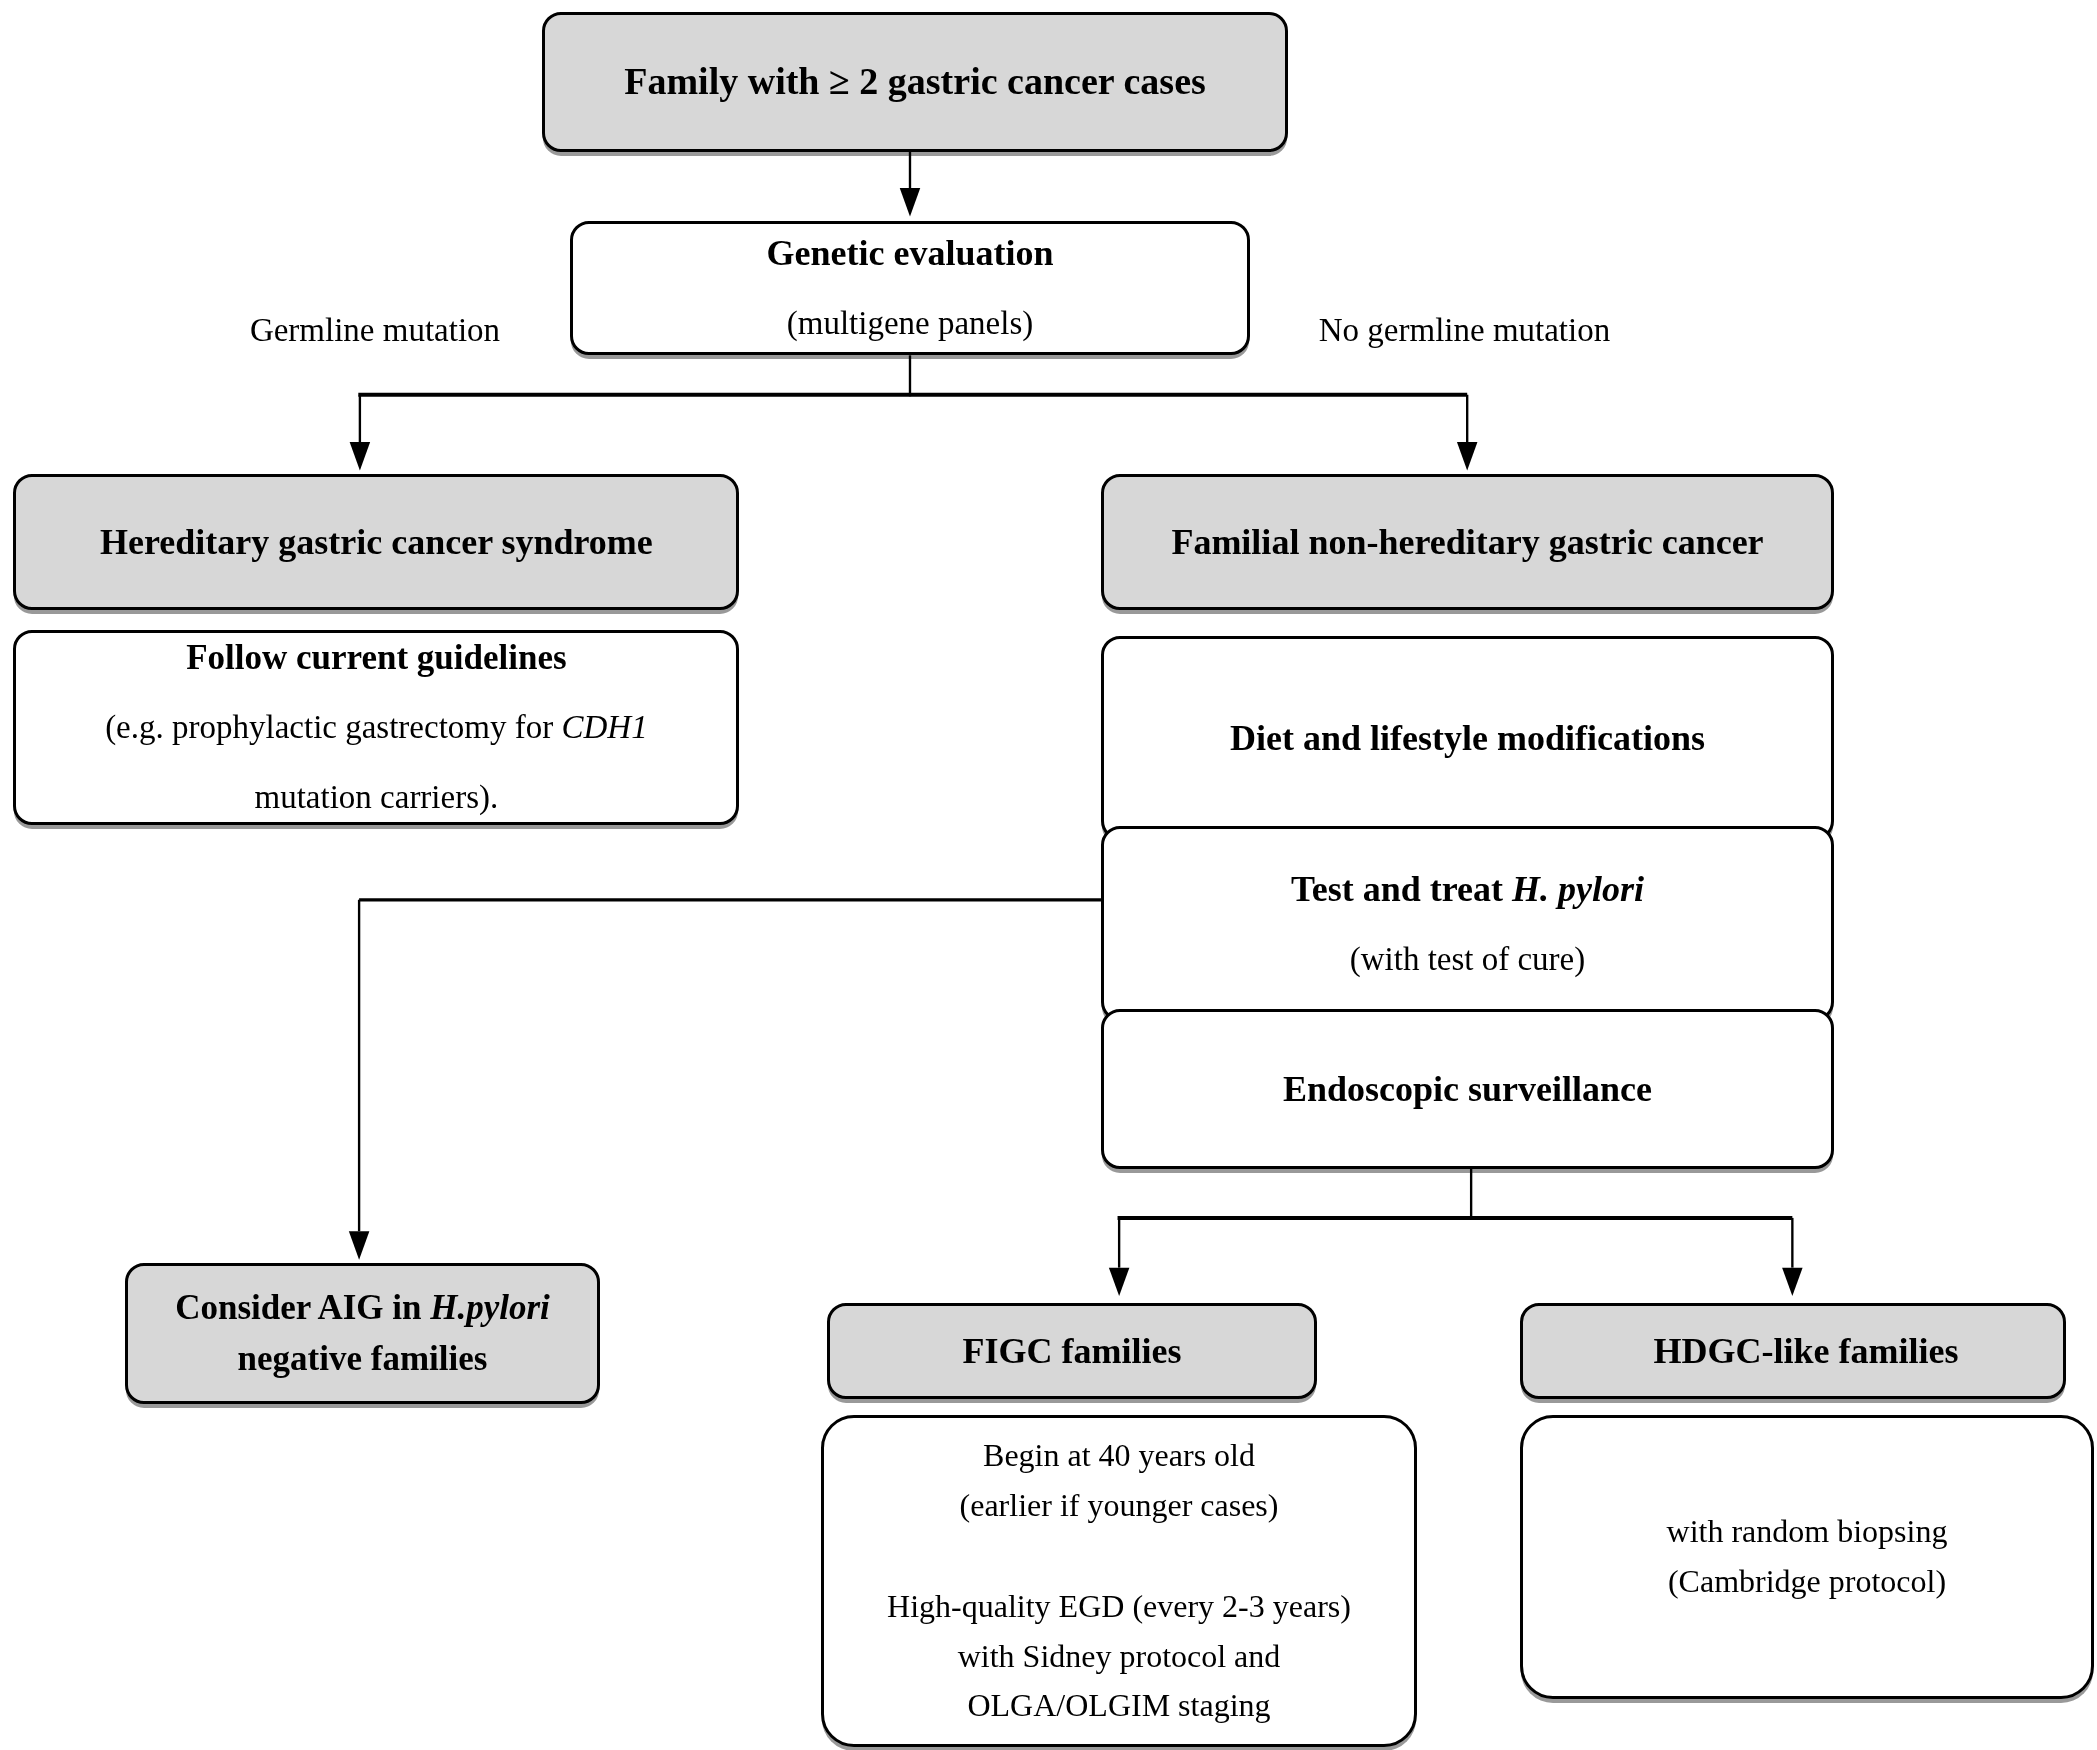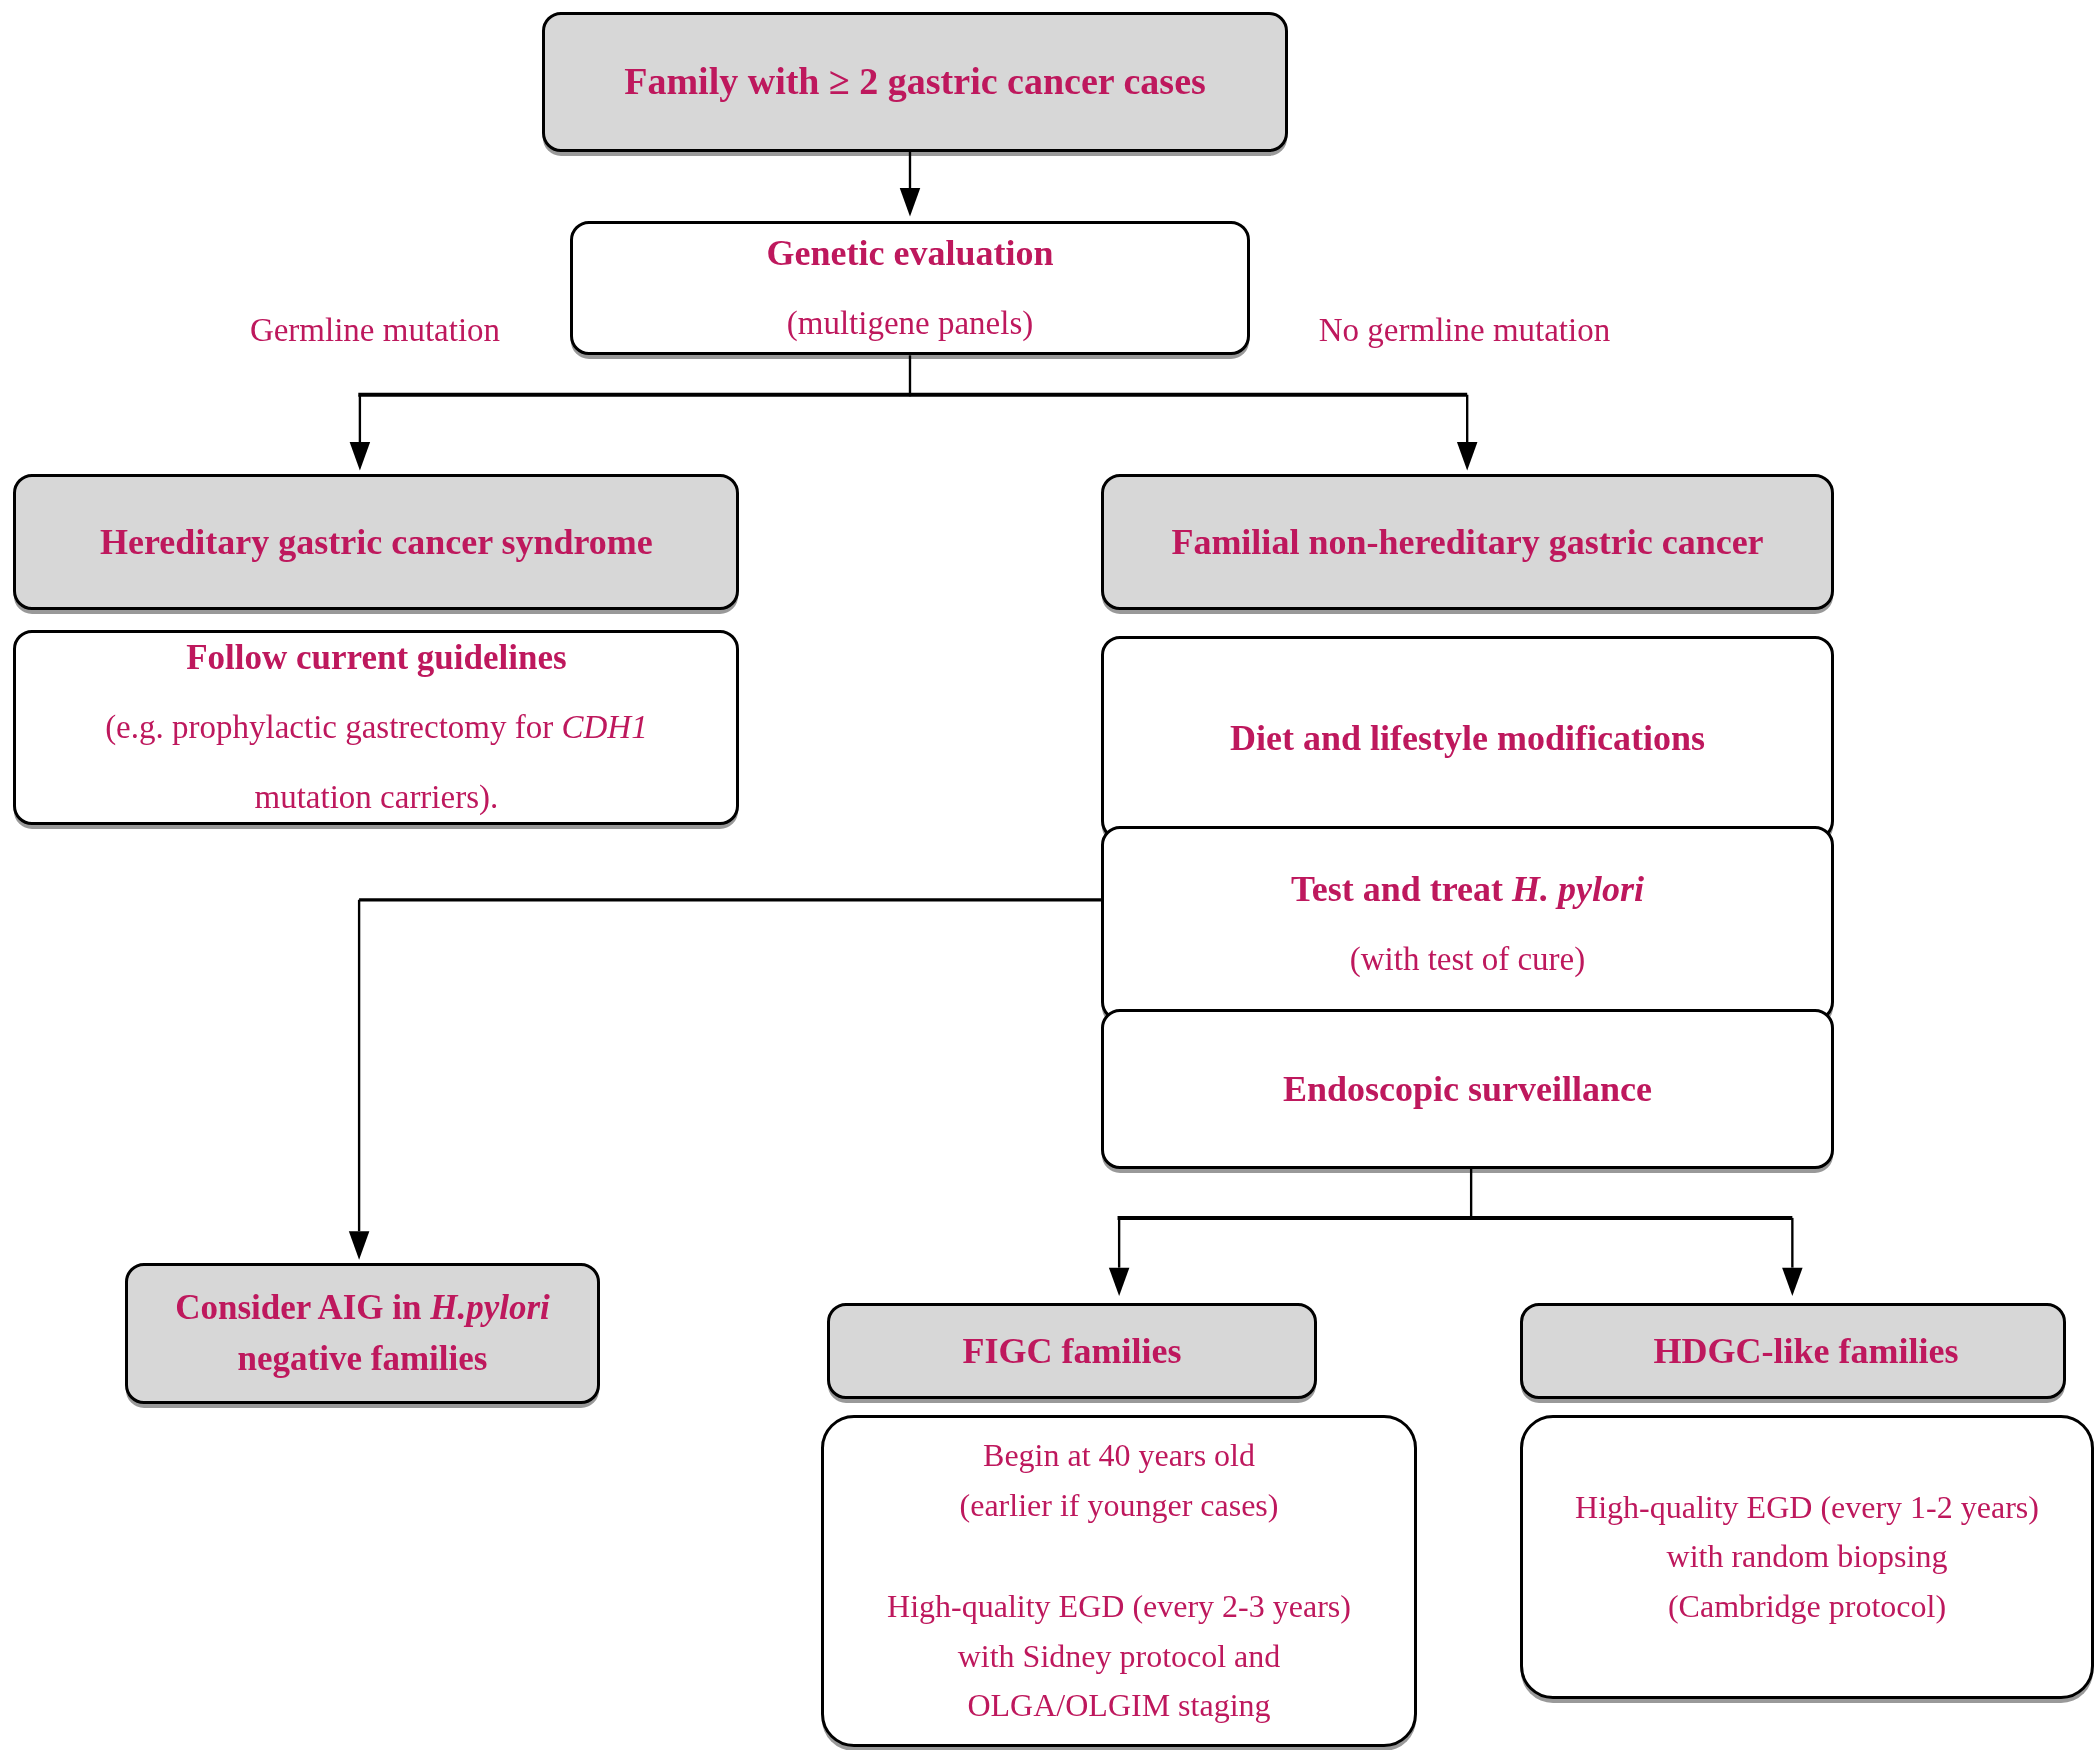--- a/index.html
+++ b/index.html
@@ -1,21 +1,21 @@
 <!DOCTYPE html>
 <html style="font-size:12.6px"><head>
 <meta charset="utf-8">
 <style>
   html,body{margin:0;padding:0;background:#ffffff;}
   .canvas{
     position:relative;
     width:2097px;height:1750px;
     background:#ffffff;
     font-family:"Liberation Serif","DejaVu Serif",serif;
-    color:#be185d;
+    color:#000000;
     overflow:hidden;
   }
   svg.connectors{position:absolute;left:0;top:0;z-index:0;}
   .box{
     position:absolute;
     box-sizing:border-box;
     border:3.2px solid #000;
     border-radius:19px;
     background:#ffffff;
     display:flex;
@@ -132,19 +132,18 @@
 
   <div class="box round-lg" style="left:821px;top:1415px;width:596px;height:332px;">
     <div class="t-40">Begin at 40 years old</div>
     <div class="t-40">(earlier if younger cases)</div>
     <div class="t-40 gap-top">High-quality EGD (every 2-3 years)</div>
     <div class="t-40">with Sidney protocol and</div>
     <div class="t-40">OLGA/OLGIM staging</div>
   </div>
 
   <div class="box round-lg" style="left:1520px;top:1415px;width:574px;height:284px;">
-    <div class="t-40">High-quality EGD (every 1-2 years)</div>
     <div class="t-40">with random biopsing</div>
     <div class="t-40">(Cambridge protocol)</div>
   </div>
 
 </div>
 
 
 </body></html>

